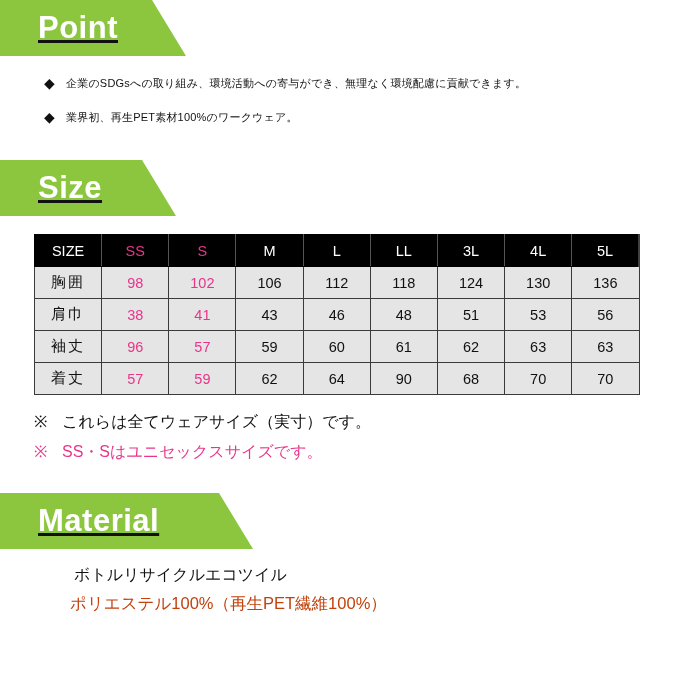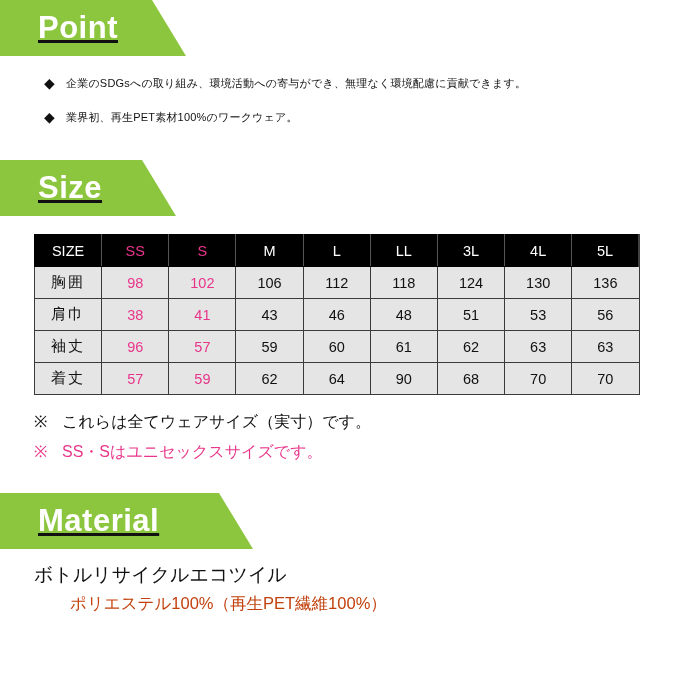--- a/index.html
+++ b/index.html
@@ -139,23 +139,24 @@
   .note-mark {
     flex: 0 0 auto;
     width: 28px;
   }
 
   
   .material-body {
     padding: 12px 30px 0 34px;
   }
   .material-line1 {
-    font-size: 19px;
+    font-size: 16px;
     line-height: 28px;
     color: #111111;
+    margin-left: 40px;
   }
   .material-line2 {
     font-size: 16.5px;
     line-height: 28px;
     color: #c2410c;
     padding-left: 36px;
   }
 
   .spacer-point { height: 22px; }
   .spacer-size  { height: 26px; }

